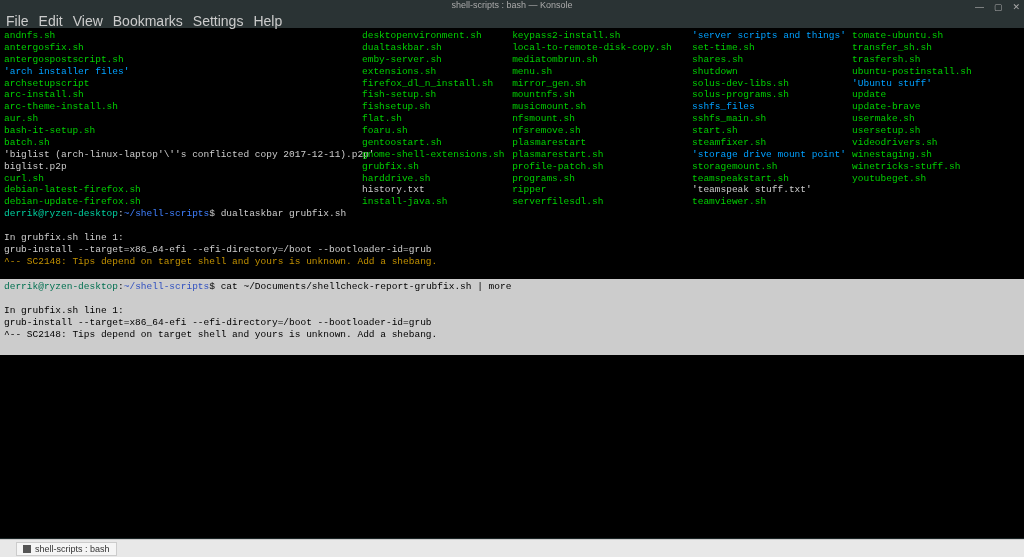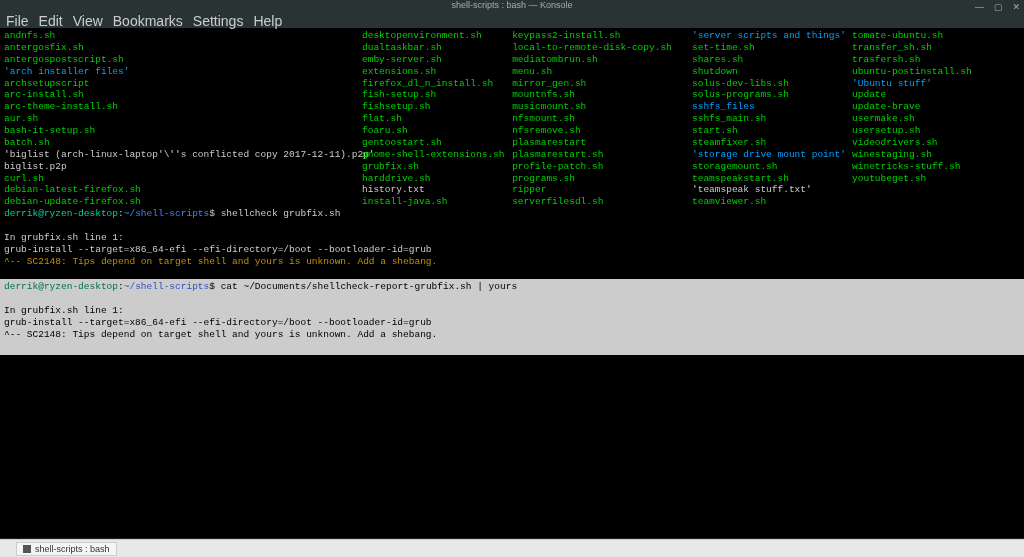--- a/index.html
+++ b/index.html
@@ -142,33 +142,33 @@
   <div class="ls-grid">
     <div class="ls-col c1" id="lsc1"><div class="exec">andnfs.sh</div><div class="exec">antergosfix.sh</div><div class="exec">antergospostscript.sh</div><div class="dir">'arch installer files'</div><div class="exec">archsetupscript</div><div class="exec">arc-install.sh</div><div class="exec">arc-theme-install.sh</div><div class="exec">aur.sh</div><div class="exec">bash-it-setup.sh</div><div class="exec">batch.sh</div><div class="regular">'biglist (arch-linux-laptop'\''s conflicted copy 2017-12-11).p2p'</div><div class="regular">biglist.p2p</div><div class="exec">curl.sh</div><div class="exec">debian-latest-firefox.sh</div><div class="exec">debian-update-firefox.sh</div></div>
     <div class="ls-col c2" id="lsc2"><div class="exec">desktopenvironment.sh</div><div class="exec">dualtaskbar.sh</div><div class="exec">emby-server.sh</div><div class="exec">extensions.sh</div><div class="exec">firefox_dl_n_install.sh</div><div class="exec">fish-setup.sh</div><div class="exec">fishsetup.sh</div><div class="exec">flat.sh</div><div class="exec">foaru.sh</div><div class="exec">gentoostart.sh</div><div class="exec">gnome-shell-extensions.sh</div><div class="exec">grubfix.sh</div><div class="exec">harddrive.sh</div><div class="regular">history.txt</div><div class="exec">install-java.sh</div></div>
     <div class="ls-col c3" id="lsc3"><div class="exec">keypass2-install.sh</div><div class="exec">local-to-remote-disk-copy.sh</div><div class="exec">mediatombrun.sh</div><div class="exec">menu.sh</div><div class="exec">mirror_gen.sh</div><div class="exec">mountnfs.sh</div><div class="exec">musicmount.sh</div><div class="exec">nfsmount.sh</div><div class="exec">nfsremove.sh</div><div class="exec">plasmarestart</div><div class="exec">plasmarestart.sh</div><div class="exec">profile-patch.sh</div><div class="exec">programs.sh</div><div class="exec">ripper</div><div class="exec">serverfilesdl.sh</div></div>
     <div class="ls-col c4" id="lsc4"><div class="dir">'server scripts and things'</div><div class="exec">set-time.sh</div><div class="exec">shares.sh</div><div class="exec">shutdown</div><div class="exec">solus-dev-libs.sh</div><div class="exec">solus-programs.sh</div><div class="dir">sshfs_files</div><div class="exec">sshfs_main.sh</div><div class="exec">start.sh</div><div class="exec">steamfixer.sh</div><div class="dir">'storage drive mount point'</div><div class="exec">storagemount.sh</div><div class="exec">teamspeakstart.sh</div><div class="regular">'teamspeak stuff.txt'</div><div class="exec">teamviewer.sh</div></div>
     <div class="ls-col c5" id="lsc5"><div class="exec">tomate-ubuntu.sh</div><div class="exec">transfer_sh.sh</div><div class="exec">trasfersh.sh</div><div class="exec">ubuntu-postinstall.sh</div><div class="dir">'Ubuntu stuff'</div><div class="exec">update</div><div class="exec">update-brave</div><div class="exec">usermake.sh</div><div class="exec">usersetup.sh</div><div class="exec">videodrivers.sh</div><div class="exec">winestaging.sh</div><div class="exec">winetricks-stuff.sh</div><div class="exec">youtubeget.sh</div></div>
   </div>
 
   <div>
     <span class="ps1-user">derrik@ryzen-desktop</span><span class="ps1-colon">:</span><span class="ps1-path">~/shell-scripts</span><span class="ps1-dollar">$</span>
-    <span class="cmd">shellcheck grubfix.sh</span>
+    <span class="cmd">dualtaskbar grubfix.sh</span>
   </div>
   <div>&nbsp;</div>
   <div>In grubfix.sh line 1:</div>
   <div>grub-install --target=x86_64-efi --efi-directory=/boot --bootloader-id=grub</div>
   <div class="warn">^-- SC2148: Tips depend on target shell and yours is unknown. Add a shebang.</div>
   <div>&nbsp;</div>
 
 
   <div class="highlight-block">
     <div>
       <span class="ps1-user">derrik@ryzen-desktop</span><span>:</span><span class="ps1-path">~/shell-scripts</span><span>$</span>
-      <span>cat ~/Documents/shellcheck-report-grubfix.sh | yours</span>
+      <span>cat ~/Documents/shellcheck-report-grubfix.sh | more</span>
     </div>
     <div>&nbsp;</div>
     <div>In grubfix.sh line 1:</div>
     <div>grub-install --target=x86_64-efi --efi-directory=/boot --bootloader-id=grub</div>
     <div>^-- SC2148: Tips depend on target shell and yours is unknown. Add a shebang.</div>
     <div>&nbsp;</div>
   </div>
 
 </div>
 

